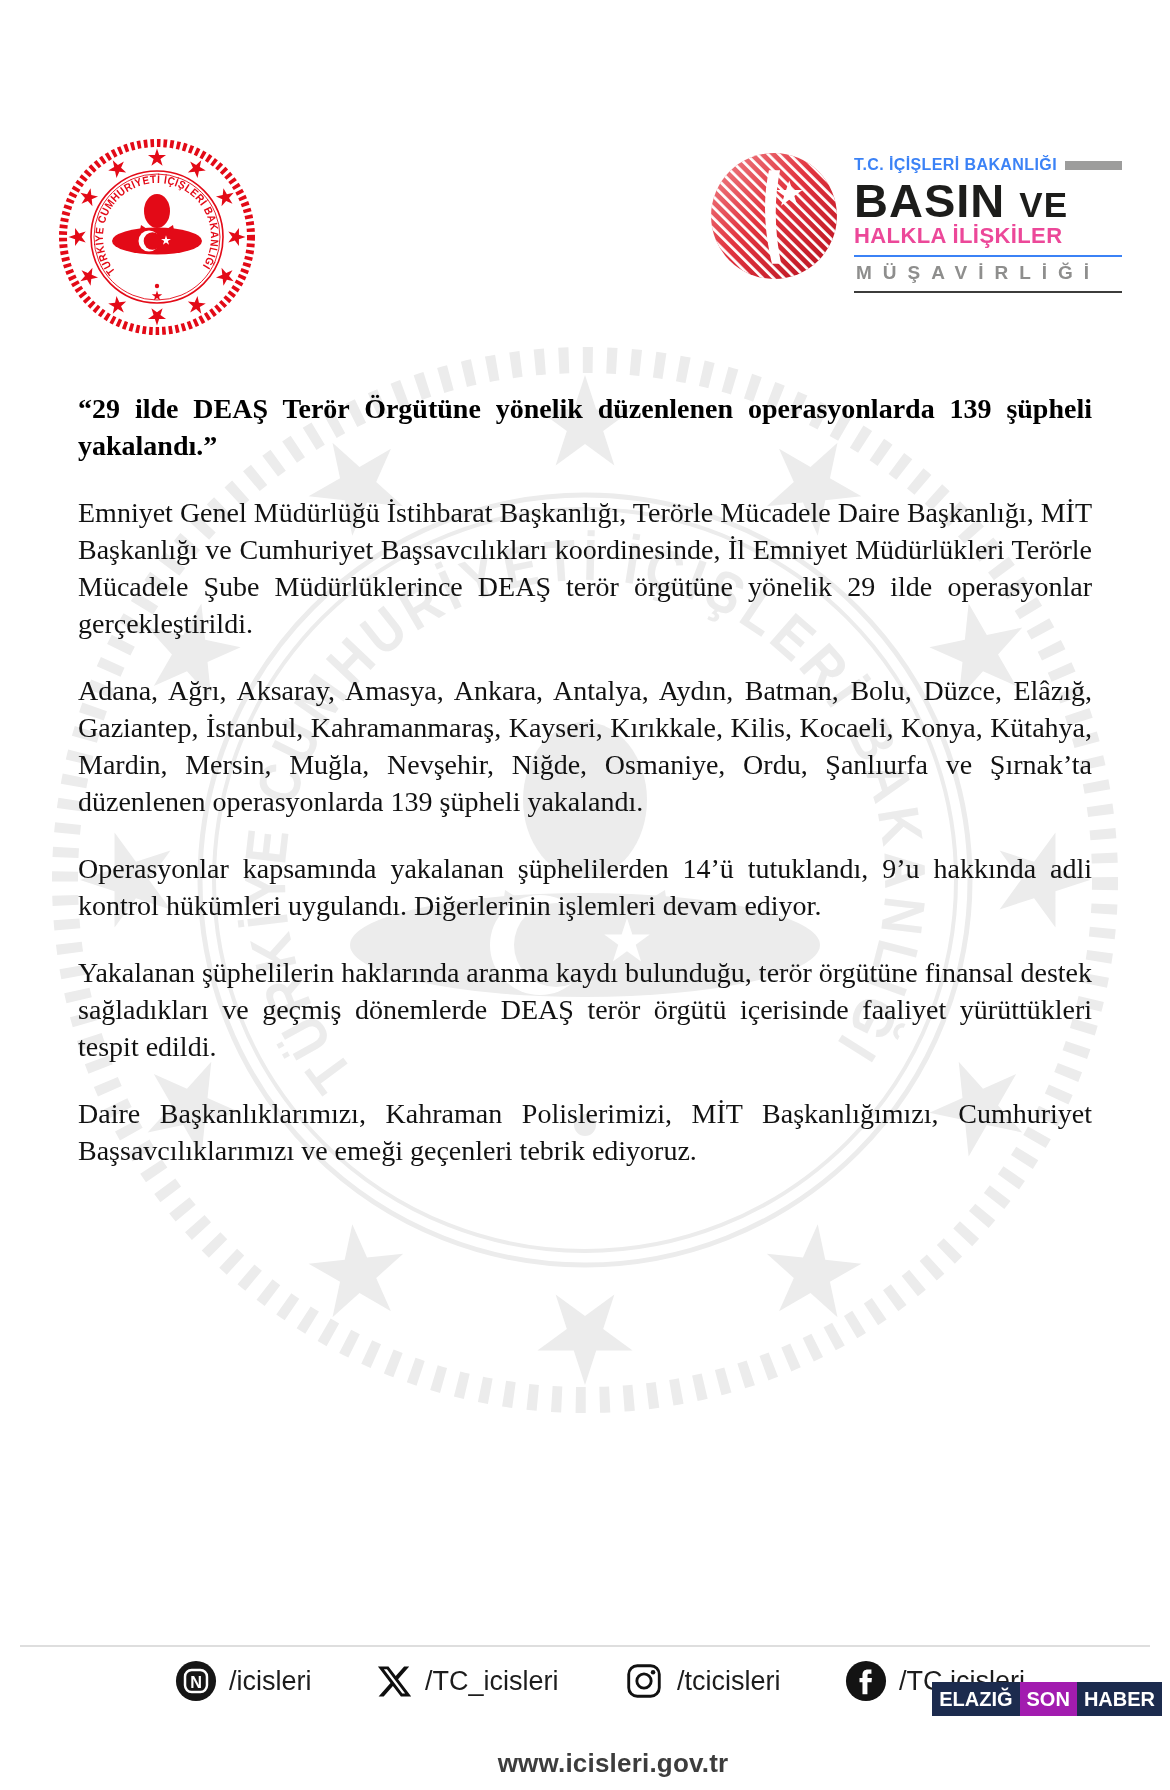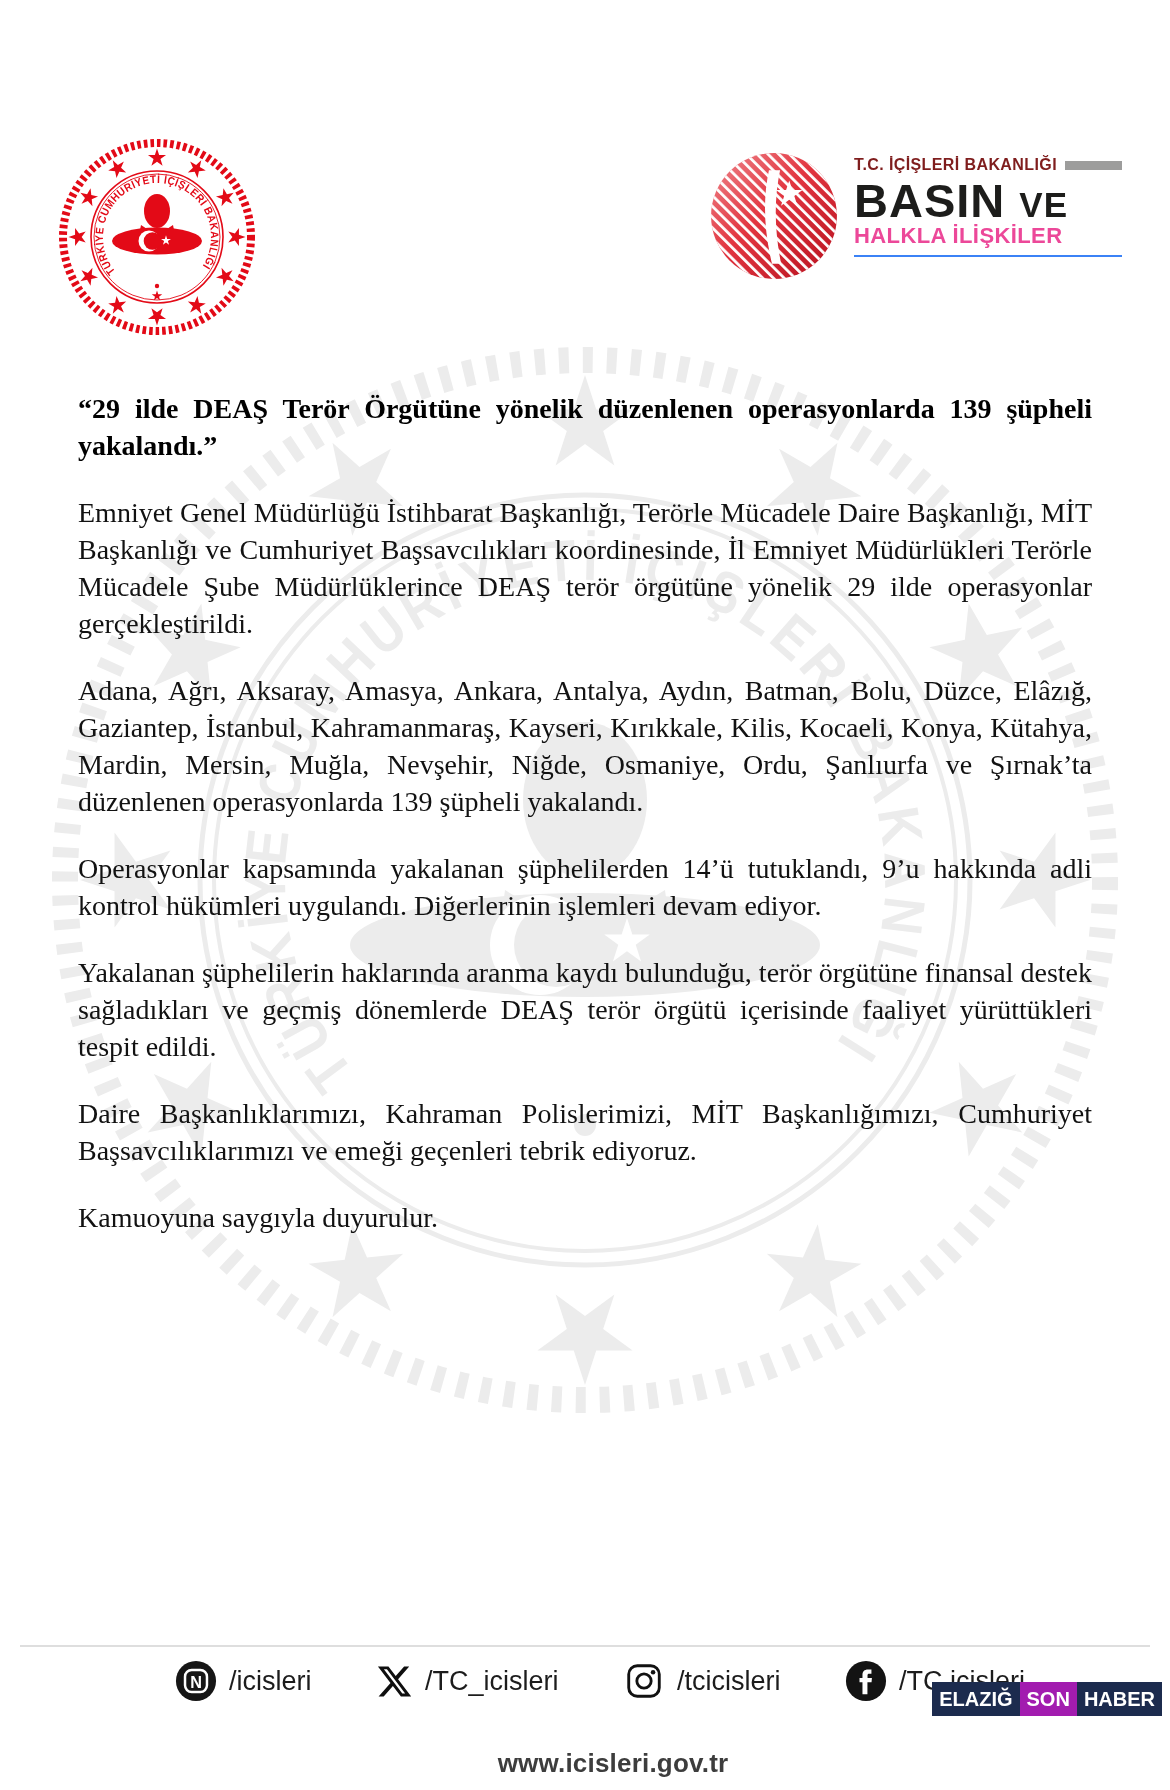--- a/index.html
+++ b/index.html
@@ -8,21 +8,21 @@
 
   
   .watermark{position:absolute;left:35px;top:330px;width:1100px;height:1100px;pointer-events:none;}
 
   
   .seal{position:absolute;left:57px;top:137px;width:200px;height:200px;}
   .brand{position:absolute;left:708px;top:150px;width:414px;display:flex;align-items:flex-start;}
   .globe{width:132px;height:132px;flex:none;}
   .brand-text{margin-left:14px;flex:1;font-family:"Liberation Sans","DejaVu Sans",sans-serif;}
   .brand-top{display:flex;align-items:center;gap:8px;margin-top:6px;}
-  .brand-ministry{font-size:16px;font-weight:bold;color:#7f1d1d;letter-spacing:.4px;white-space:nowrap;}
+  .brand-ministry{font-size:16px;font-weight:bold;color:#3b82f6;letter-spacing:.4px;white-space:nowrap;}
   .brand-bar{flex:1;height:9px;background:#9d9d9c;}
   .brand-main{font-size:47px;font-weight:bold;color:#1d1d1b;letter-spacing:1px;line-height:1;margin-top:3px;white-space:nowrap;}
   .brand-main .ve{font-size:35px;}
   .brand-sub{font-size:22px;font-weight:bold;color:#ec4899;letter-spacing:.4px;line-height:1.1;
              padding-bottom:7px;border-bottom:2px solid #3b82f6;white-space:nowrap;}
   .brand-foot{font-size:19px;font-weight:bold;color:#8e8e8d;letter-spacing:11px;
               padding:5px 0 7px 2px;border-bottom:2px solid #3c3c3b;white-space:nowrap;}
 
   
   .doc{position:absolute;left:78px;top:390px;width:1014px;font-size:28px;line-height:37px;
@@ -146,31 +146,31 @@
         <path d="M80,30 l3.1,9.5 10,0 -8.1,5.9 3.1,9.5 -8.1,-5.9 -8.1,5.9 3.1,-9.5 -8.1,-5.9 10,0 z" fill="#ffffff"></path>
       </g>
     </svg>
     <div class="brand-text">
       <div class="brand-top">
         <span class="brand-ministry">T.C. İÇİŞLERİ BAKANLIĞI</span>
         <span class="brand-bar"></span>
       </div>
       <div class="brand-main"><span>BASIN</span> <span class="ve">VE</span></div>
       <div class="brand-sub">HALKLA İLİŞKİLER</div>
+      <div class="brand-foot">MÜŞAVİRLİĞİ</div>
     </div>
   </div>
 
   <main class="doc">
     <p class="title">“29 ilde DEAŞ Terör Örgütüne yönelik düzenlenen operasyonlarda 139 şüpheli yakalandı.”</p>
     <p>Emniyet Genel Müdürlüğü İstihbarat Başkanlığı, Terörle Mücadele Daire Başkanlığı, MİT Başkanlığı ve Cumhuriyet Başsavcılıkları koordinesinde, İl Emniyet Müdürlükleri Terörle Mücadele Şube Müdürlüklerince DEAŞ terör örgütüne yönelik 29 ilde operasyonlar gerçekleştirildi.</p>
     <p>Adana, Ağrı, Aksaray, Amasya, Ankara, Antalya, Aydın, Batman, Bolu, Düzce, Elâzığ, Gaziantep, İstanbul, Kahramanmaraş, Kayseri, Kırıkkale, Kilis, Kocaeli, Konya, Kütahya, Mardin, Mersin, Muğla, Nevşehir, Niğde, Osmaniye, Ordu, Şanlıurfa ve Şırnak’ta düzenlenen operasyonlarda 139 şüpheli yakalandı.</p>
     <p>Operasyonlar kapsamında yakalanan şüphelilerden 14’ü tutuklandı, 9’u hakkında adli kontrol hükümleri uygulandı. Diğerlerinin işlemleri devam ediyor.</p>
     <p>Yakalanan şüphelilerin haklarında aranma kaydı bulunduğu, terör örgütüne finansal destek sağladıkları ve geçmiş dönemlerde DEAŞ terör örgütü içerisinde faaliyet yürüttükleri tespit edildi.</p>
     <p>Daire Başkanlıklarımızı, Kahraman Polislerimizi, MİT Başkanlığımızı, Cumhuriyet Başsavcılıklarımızı ve emeği geçenleri tebrik ediyoruz.</p>
-    <p>Kamuoyuna saygıyla duyurulur.</p>
   </main>
 
   <div class="rule"></div>
 
   <div class="social">
     <div class="social-item">
       <svg width="42" height="42" viewBox="0 0 44 44">
         <circle cx="22" cy="22" r="21" fill="#161616"></circle>
         <rect x="10.5" y="10.5" width="23" height="23" rx="7" fill="none" stroke="#ffffff" stroke-width="2.6"></rect>
         <text x="22" y="29" text-anchor="middle" font-family="Liberation Sans, sans-serif" font-size="17" font-weight="bold" fill="#ffffff">N</text>

